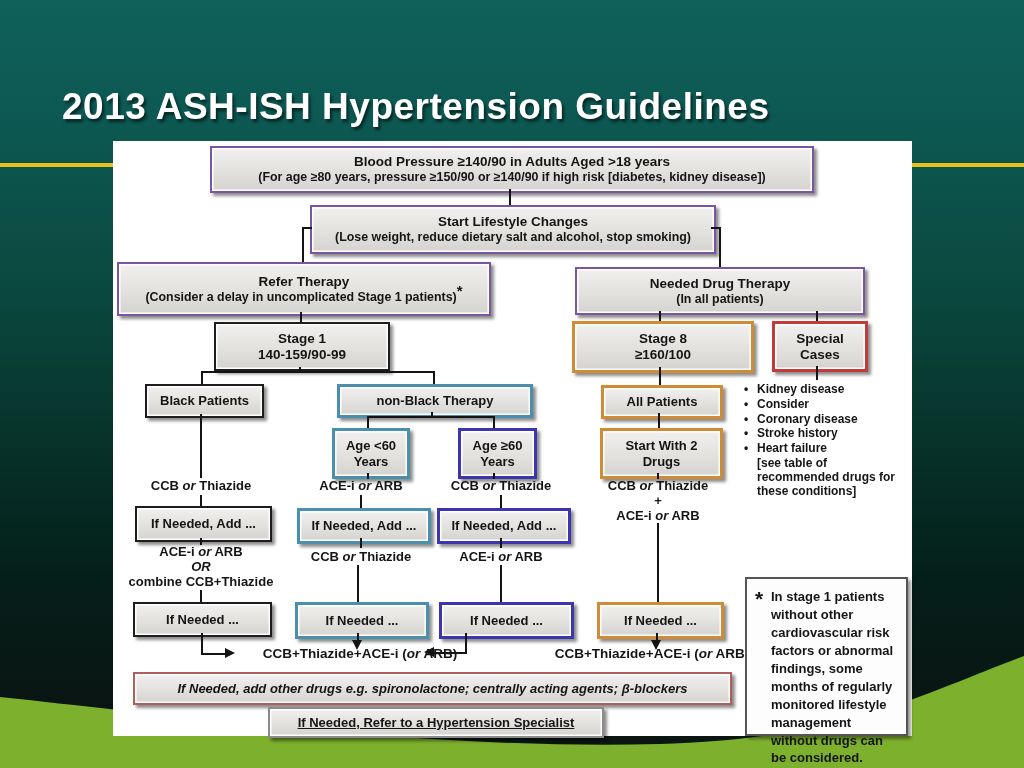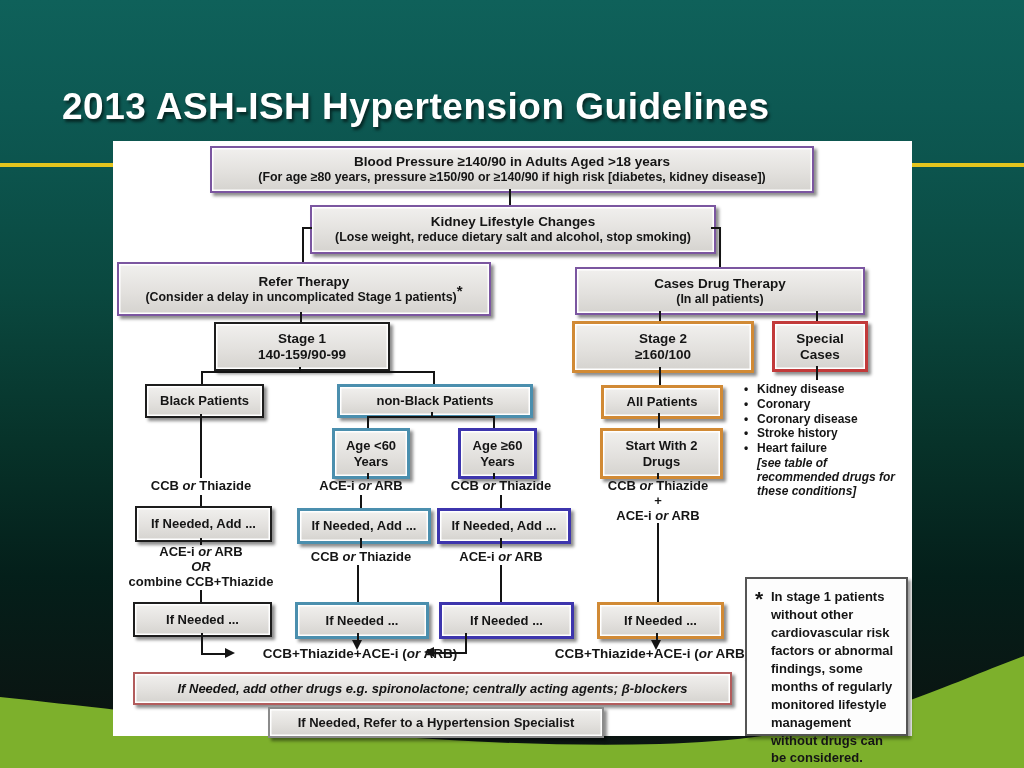--- a/index.html
+++ b/index.html
@@ -17,40 +17,40 @@
       background:linear-gradient(180deg,#f1f0ee 0%,#e3e1de 55%,#d5d3cf 100%);
       border:2.5px solid #1d1d1d;
       box-shadow:3px 3px 3px rgba(0,0,0,.45), inset 0 0 0 1.5px #ffffff;}
   .l1{font-size:13.5px;}
   .l2{font-size:12.4px;}
   .b-purple{border-color:#7b56a0;}
   .b-orange{border-color:#d18a35;border-width:3px;}
   .b-red{border-color:#c23a3a;border-width:3px;}
   .b-blue{border-color:#4b8fae;border-width:3px;}
   .b-navy{border-color:#3d35ad;border-width:3px;}
-  .b-gray{border-color:#8b8b8b;border-width:2px;}
+  .b-gray{border-color:#8b8b8b;border-width:2px;text-decoration:underline;}
   .b-ured{border-color:#b25c5c;border-width:2px;font-style:italic;}
   sup{font-size:15px;line-height:0;}
 
   .ft{position:absolute;z-index:3;text-align:center;color:#151515;font-weight:bold;font-size:13px;line-height:1.14;}
   .ft i{font-style:italic;}
 
   .line{position:absolute;z-index:3;background:#141414;}
   .v{width:2px;}
   .h{height:2px;}
   .arr{position:absolute;z-index:3;width:0;height:0;}
   .arr-right{border-top:5.5px solid transparent;border-bottom:5.5px solid transparent;border-left:10px solid #141414;}
   .arr-left{border-top:5.5px solid transparent;border-bottom:5.5px solid transparent;border-right:10px solid #141414;}
   .arr-down{border-left:5.5px solid transparent;border-right:5.5px solid transparent;border-top:10px solid #141414;}
 
   .bullets{position:absolute;left:742px;top:383px;width:168px;z-index:3;color:#151515;font-weight:bold;font-size:12px;line-height:1.15;}
   .bullets ul{margin:0;padding:0;list-style:none;}
   .bullets li{position:relative;padding-left:15px;margin-bottom:1px;}
   .bullets li::before{content:"\2022";position:absolute;left:2px;}
-  .bullets .note{font-style:italic;padding-left:15px;margin-top:0;}
+  .bullets .note{padding-left:15px;margin-top:0;}
 
   .footnote{position:absolute;left:745px;top:577px;width:163px;height:159px;z-index:3;background:#fdfdfd;
             border:2px solid #555;box-shadow:3px 3px 3px rgba(0,0,0,.4);
             color:#151515;font-weight:bold;font-size:13px;line-height:1.38;box-sizing:border-box;
             padding:9px 6px 4px 24px;}
   .footnote .fstar{position:absolute;left:8px;top:6px;font-size:21px;}
 </style>
 </head>
 <body>
 
@@ -63,60 +63,60 @@
   <div class="yline"></div>
   <div class="title">2013 ASH-ISH Hypertension Guidelines</div>
   <div class="panel"></div>
 
   <div class="bx b-purple" style="left:210px;top:146px;width:600px;height:43px">
     <div class="l1">Blood Pressure ≥140/90 in Adults Aged &gt;18 years</div>
     <div class="l2">(For age ≥80 years, pressure ≥150/90 or ≥140/90 if high risk [diabetes, kidney disease])</div>
   </div>
 
   <div class="bx b-purple" style="left:310px;top:205px;width:402px;height:45px">
-    <div class="l1">Kidney Lifestyle Changes</div>
+    <div class="l1">Start Lifestyle Changes</div>
     <div class="l2">(Lose weight, reduce dietary salt and alcohol, stop smoking)</div>
   </div>
 
   <div class="bx b-purple" style="left:117px;top:262px;width:370px;height:50px">
     <div class="l1">Refer Therapy</div>
     <div class="l2"><span>(Consider a delay in uncomplicated Stage 1 patients)</span><sup>*</sup></div>
   </div>
   <div class="bx b-purple" style="left:575px;top:267px;width:286px;height:44px">
-    <div class="l1">Cases Drug Therapy</div>
+    <div class="l1">Needed Drug Therapy</div>
     <div class="l2">(In all patients)</div>
   </div>
 
   <div class="bx" style="left:214px;top:322px;width:172px;height:45px">
     <div class="l1">Stage 1</div>
     <div class="l1">140-159/90-99</div>
   </div>
   <div class="bx b-orange" style="left:572px;top:321px;width:176px;height:46px">
-    <div class="l1">Stage 2</div>
+    <div class="l1">Stage 8</div>
     <div class="l1">≥160/100</div>
   </div>
   <div class="bx b-red" style="left:772px;top:321px;width:90px;height:45px">
     <div class="l1">Special</div>
     <div class="l1">Cases</div>
   </div>
 
   <div class="bx" style="left:145px;top:384px;width:115px;height:30px">
     <div>Black Patients</div>
   </div>
   <div class="bx b-blue" style="left:337px;top:384px;width:190px;height:28px">
-    <div>non-Black Patients</div>
+    <div>non-Black Therapy</div>
   </div>
   <div class="bx b-orange" style="left:601px;top:385px;width:116px;height:28px">
     <div>All Patients</div>
   </div>
 
   <div class="bullets">
     <ul>
       <li>Kidney disease</li>
-      <li>Coronary</li>
+      <li>Consider</li>
       <li>Coronary disease</li>
       <li>Stroke history</li>
       <li>Heart failure</li>
     </ul>
     <div class="note">[see table of recommended drugs for these conditions]</div>
   </div>
 
   <div class="bx b-blue" style="left:332px;top:428px;width:72px;height:45px">
     <div>Age &lt;60</div>
     <div>Years</div>

